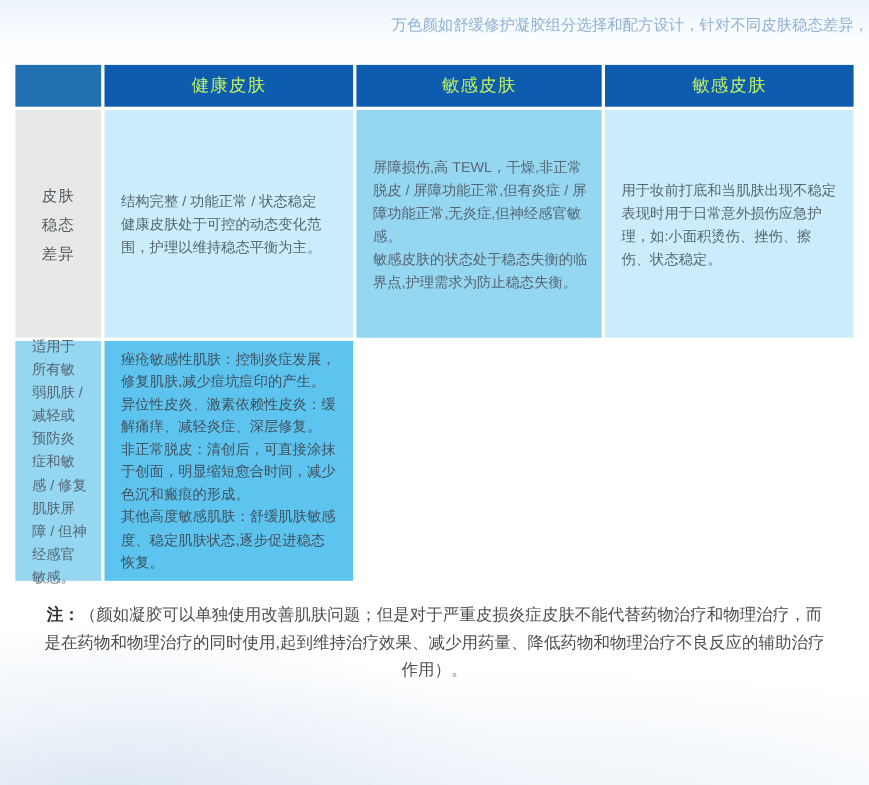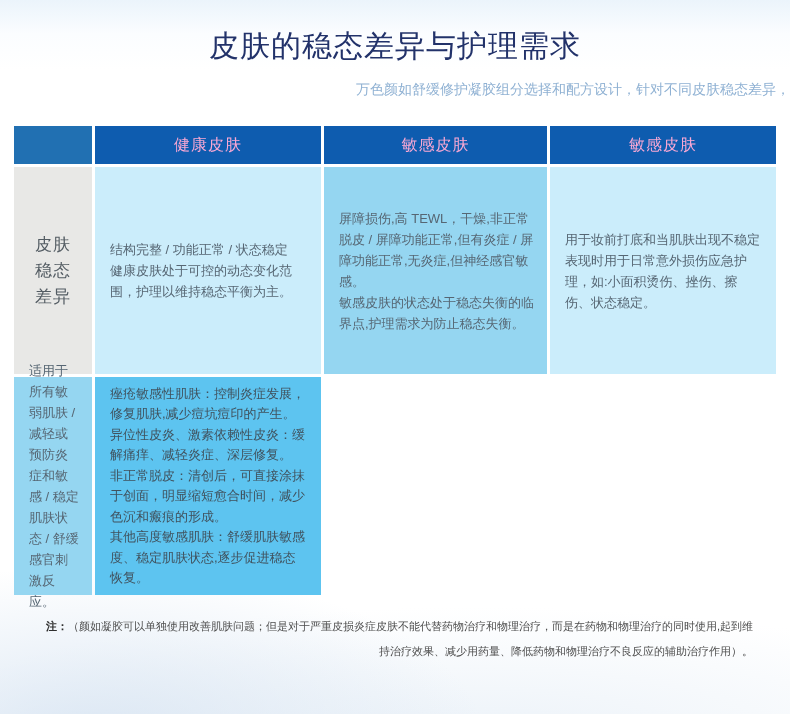--- a/index.html
+++ b/index.html
@@ -38,33 +38,33 @@
     display: grid;
     grid-template-columns: 78px 226px 223px 226px;
     grid-template-rows: 38px 207px 218px;
     gap: 3px;
   }
   .th {
     display: flex;
     align-items: center;
     justify-content: center;
     background: var(--header-blue, #0e5caf);
-    color: #f9a8d4;
+    color: #bef264;
     font-size: 16px;
     letter-spacing: 1px;
   }
   .th.corner { background: var(--corner-blue, #2170b2); }
   .label-cell {
     display: flex;
     align-items: center;
     justify-content: center;
     text-align: center;
     background: var(--label-bg, #e8e8e6);
     color: #535c63;
-    font-size: 17px;
+    font-size: 14px;
     line-height: 26px;
     letter-spacing: 1px;
   }
   .cell {
     display: flex;
     align-items: center;
     padding: 12px 13px 12px 15px;
     font-size: 13px;
     line-height: 21px;
     color: #566673;
@@ -73,33 +73,32 @@
   .cell.col-sensitive { background: var(--col-sensitive-bg, #95d6f1); }
   .cell.col-sensitive2 {
     background: var(--col-sensitive2-bg, #5dc4f0);
     color: #40525e;
     line-height: 20.5px;
   }
   .multiline { white-space: pre-line; }
   .note {
     margin: 19px auto 0 auto;
     width: 716px;
-    text-align: right;
-    font-size: 11px;
+    text-align: center;
+    font-size: 15px;
     line-height: 25px;
     color: #4e4e4e;
   }
   .note b { color: #2e2e2e; }
 </style>
 </head>
 <body>
 
 <div class="page">
 
-  <h1 class="page-title">皮肤的稳态差异与护理需求</h1>
 
   <p class="subtitle">
     <span>万色颜如舒缓修护凝胶组分选择和配方设计，针对不同皮肤稳态差异，</span><br>
   </p>
 
   <div class="skin-table">
 
     <div class="th corner"></div>
     <div class="th">健康皮肤</div>
     <div class="th">敏感皮肤</div>
@@ -114,21 +113,21 @@
     </div>
     <div class="cell col-sensitive">
       <span class="multiline">屏障损伤,高 TEWL，干燥,非正常脱皮 / 屏障功能正常,但有炎症 / 屏障功能正常,无炎症,但神经感官敏感。
 敏感皮肤的状态处于稳态失衡的临界点,护理需求为防止稳态失衡。</span>
     </div>
 
     <div class="cell col-healthy">
       <span class="multiline">用于妆前打底和当肌肤出现不稳定表现时用于日常意外损伤应急护理，如:小面积烫伤、挫伤、擦伤、状态稳定。</span>
     </div>
     <div class="cell col-sensitive">
-      <span class="multiline">适用于所有敏弱肌肤 / 减轻或预防炎症和敏感 / 稳定肌肤状态 / 舒缓感官刺激反应。</span>
+      <span class="multiline">适用于所有敏弱肌肤 / 减轻或预防炎症和敏感 / 修复肌肤屏障 / 但神经感官敏感。</span>
     </div>
     <div class="cell col-sensitive2">
       <span class="multiline">痤疮敏感性肌肤：控制炎症发展，修复肌肤,减少痘坑痘印的产生。
 异位性皮炎、激素依赖性皮炎：缓解痛痒、减轻炎症、深层修复。
 非正常脱皮：清创后，可直接涂抹于创面，明显缩短愈合时间，减少色沉和瘢痕的形成。
 其他高度敏感肌肤：舒缓肌肤敏感度、稳定肌肤状态,逐步促进稳态恢复。</span>
     </div>
 
   </div>
 

